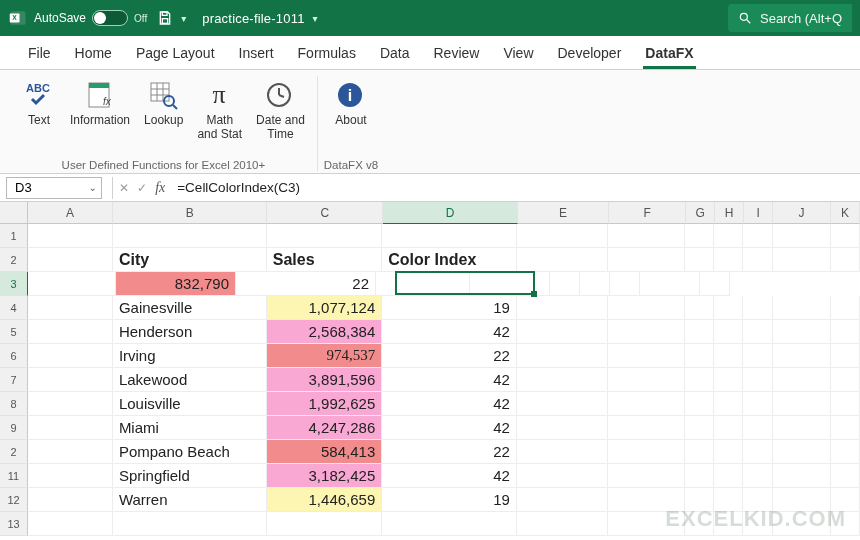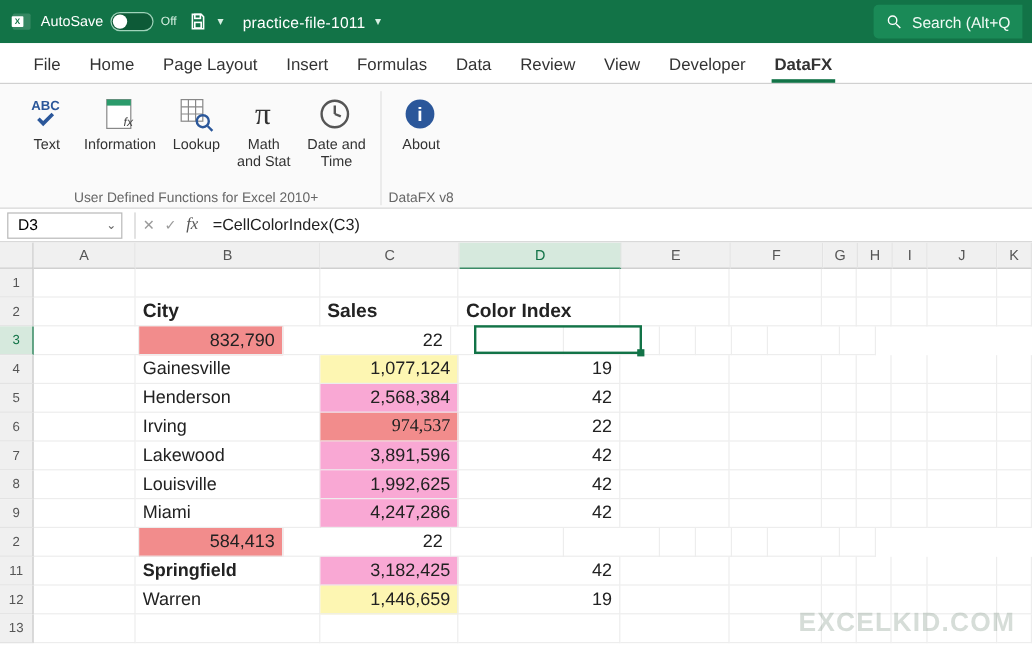--- a/index.html
+++ b/index.html
@@ -472,33 +472,34 @@
           <div class="cell" style="width: 94px;"></div>
           <div class="cell" style="width: 80px;"></div>
           <div class="cell" style="width: 30px;"></div>
           <div class="cell" style="width: 30px;"></div>
           <div class="cell" style="width: 30px;"></div>
           <div class="cell" style="width: 60px;"></div>
           <div class="cell" style="width: 30px;"></div>
         </div>
         <div class="row">
           <div class="cell" style="width: 88px;"></div>
+          <div class="cell" style="width: 160px;">Pompano Beach</div>
           <div class="cell right fill-red" style="width: 120px;">584,413</div>
           <div class="cell right" style="width: 140px;">22</div>
           <div class="cell" style="width: 94px;"></div>
           <div class="cell" style="width: 80px;"></div>
           <div class="cell" style="width: 30px;"></div>
           <div class="cell" style="width: 30px;"></div>
           <div class="cell" style="width: 30px;"></div>
           <div class="cell" style="width: 60px;"></div>
           <div class="cell" style="width: 30px;"></div>
         </div>
         <div class="row">
           <div class="cell" style="width: 88px;"></div>
-          <div class="cell" style="width: 160px; font-weight: bold;">Springfield</div>
+          <div class="cell" style="width: 160px;">Springfield</div>
           <div class="cell right fill-teal" style="width: 120px;">3,182,425</div>
           <div class="cell right" style="width: 140px;">42</div>
           <div class="cell" style="width: 94px;"></div>
           <div class="cell" style="width: 80px;"></div>
           <div class="cell" style="width: 30px;"></div>
           <div class="cell" style="width: 30px;"></div>
           <div class="cell" style="width: 30px;"></div>
           <div class="cell" style="width: 60px;"></div>
           <div class="cell" style="width: 30px;"></div>
         </div>

